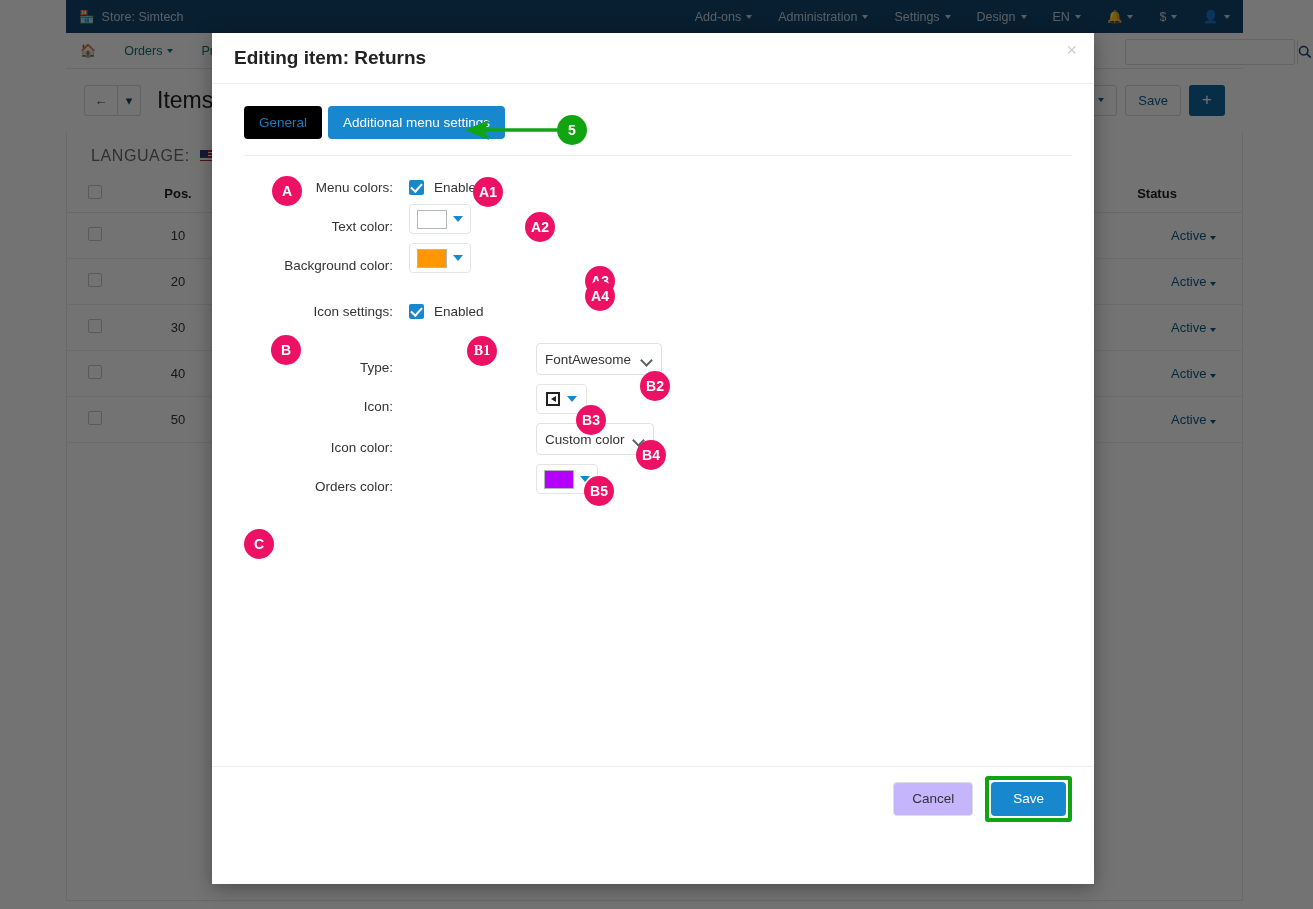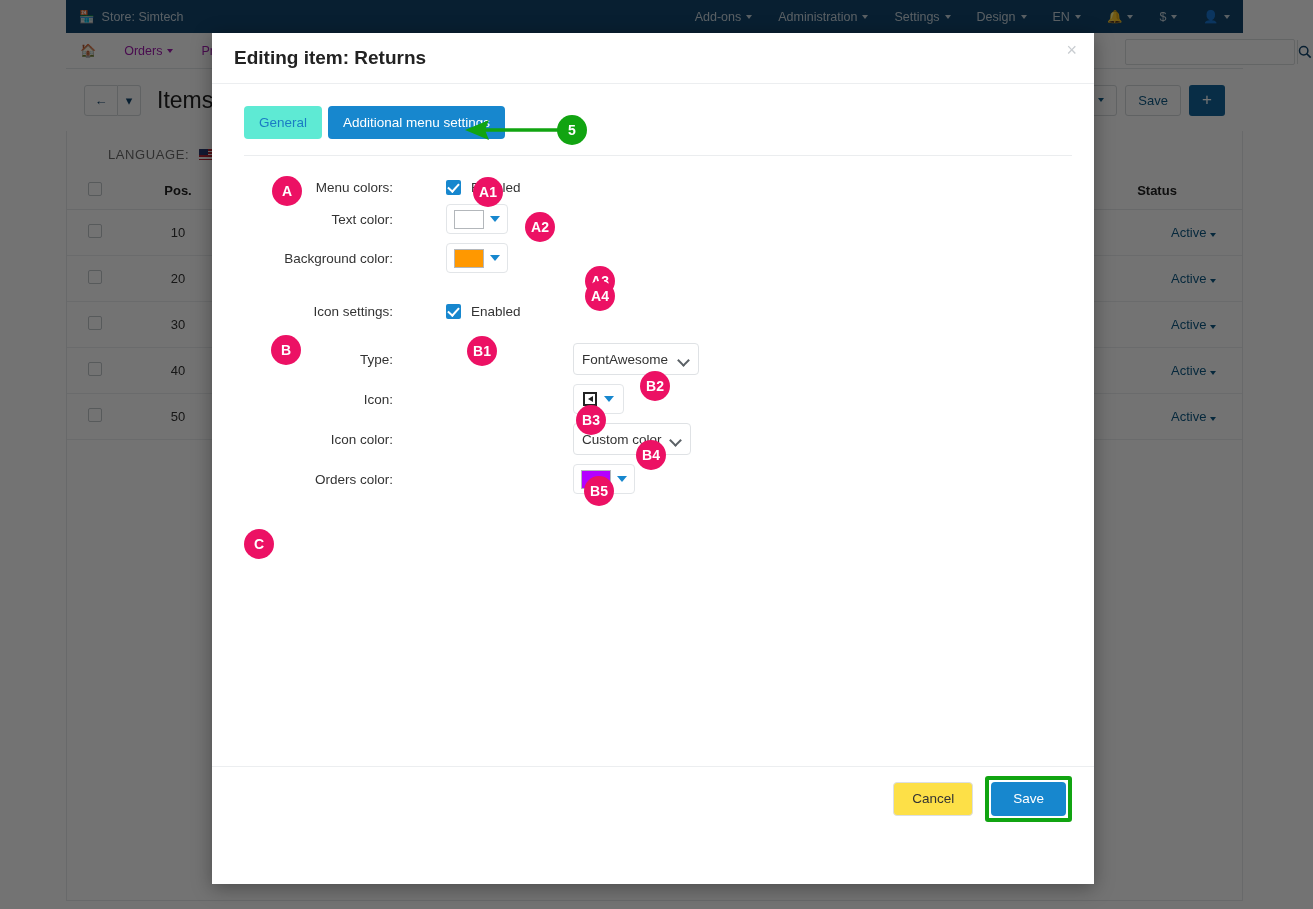--- a/index.html
+++ b/index.html
@@ -30,21 +30,21 @@
   }
   .caret { display: inline-block; width: 0; height: 0;
     border-left: 3.5px solid transparent; border-right: 3.5px solid transparent;
     border-top: 4px solid currentColor; }
 
   .navbar2 {
     position: absolute; left: 66px; top: 33px; width: 1177px; height: 36px;
     background: #ffffff; border-bottom: 1px solid #e3e6e8;
     display: flex; align-items: center; font-size: 12.5px;
   }
-  .navbar2 .nitem { padding: 0 14px; color: #a21caf; display:flex; align-items:center; gap:5px; }
+  .navbar2 .nitem { padding: 0 14px; color: #0f766e; display:flex; align-items:center; gap:5px; }
   .navbar2 .home-ic { color: #12466e; font-size: 13px; }
   .searchwrap {
     position: absolute; right: 18px; top: 39px;
     width: 170px; height: 26px; border: 1px solid #dcdfe1; border-radius: 2px;
     display: flex; align-items: stretch; background:#fff;
   }
   .searchwrap input { border: none; outline: none; flex: 1; padding: 0 8px; font-size: 12px; background: transparent; }
   .searchbtn { width: 33px; border-left: 1px solid #dcdfe1; display:flex; align-items:center; justify-content:center; color:#12466e; }
 
   .pagehdr {
@@ -63,21 +63,21 @@
   .btn-plain { height: 31px; min-width: 48px; padding: 0 12px; border:1px solid #d5d9dc;
     background:#fff; border-radius:3px; color:#0f5a86; font-size:13px; display:flex; align-items:center; justify-content:center; gap:5px;}
   .btn-primary-sq { height: 31px; width: 36px; background:#12659b; border-radius:3px;
     color:#fff; display:flex; align-items:center; justify-content:center; font-size:17px; }
 
   .content-card {
     position: absolute; left: 66px; top: 131px; width: 1177px; right:auto;
     height: 770px; background: #fff; border: 1px solid #e6e8ea; border-top:none;
   }
   .langrow { display:flex; align-items:center; padding: 16px 24px 10px 24px; gap: 10px; }
-  .langrow .lab { font-size: 13px; letter-spacing: .6px; color:#6b6b6b;margin-left:17px; }
+  .langrow .lab { font-size: 16px; letter-spacing: .6px; color:#6b6b6b; }
   .flag { width:19px; height:12px; border-radius:1px; position: relative; overflow:hidden;
     background: repeating-linear-gradient(to bottom, #bb2533 0 1.6px, #ffffff 1.6px 3.2px); }
   .flag:after { content:""; position:absolute; left:0; top:0; width:8.5px; height:6.6px; background:#2a3b72; }
 
   table.grid { width: 100%; border-collapse: collapse; font-size: 13px; }
   table.grid th { font-size: 13px; color:#222; font-weight:bold; padding: 10px 12px; border-bottom:1px solid #e6e8ea; }
   table.grid td { padding: 14px 12px; border-bottom:1px solid #eceef0; color:#333; }
   .cbx { width: 14px; height: 14px; border:1px solid #c2c7cb; border-radius:2px; background:#fff; display:inline-block; }
   .col-chk { width: 56px; text-align:center; }
   .col-pos { width: 110px; text-align:center; }
@@ -92,26 +92,26 @@
   #modal {
     position:absolute; left: 212px; top: 33px; width: 882px; height: 851px;
     background: #fff; box-shadow: 0 4px 18px rgba(0,0,0,.35);
   }
   .modal-hdr { height: 51px; display:flex; align-items:center; padding: 0 22px; border-bottom:1px solid #eceef0; position:relative;}
   .modal-title { font-size: 19px; font-weight: bold; color:#222; }
   .modal-x { position:absolute; right: 17px; top: 8px; font-size: 18px; color:#c9cdd1; line-height:1; }
   .modal-body { padding: 22px 22px 0 22px; position:relative; height: 746px; }
   .tabs { display:flex; gap: 6px; padding-left: 10px; }
   .tab {
-    font-size: 13.5px; padding: 9px 15px; border-radius: 4px; color:#1a7cc4; background:#5eead4;
+    font-size: 13.5px; padding: 9px 15px; border-radius: 4px; color:#1a7cc4; background:#000000;
   }
   .tab.active { background:#1787ce; color:#ffffff; }
   .tabs-rule { border-bottom: 1px solid #ebedef; margin: 16px 0 0 10px; }
 
-  .frow { display:flex; align-items:center; margin-top: 20px; gap: 37px; }
+  .frow { display:flex; align-items:flex-end; margin-top: 20px; }
   .flabel { width: 175px; text-align:right; padding-right: 16px; font-size: 13.5px; color:#333; }
   .fctl { display:flex; align-items:center; gap: 10px; }
 
   .chk-on {
     width: 15px; height:15px; border-radius:2px; background:#1787ce; position:relative; flex:none;
   }
   .chk-on:after { content:""; position:absolute; left:4px; top:1px; width:5px; height:9px;
     border:solid #fff; border-width:0 2px 2px 0; transform: rotate(42deg); }
   .chk-off { width: 15px; height:15px; border-radius:2px; background:#f0f1f2; border:1px solid #dcdfe2; flex:none; }
   .chk-lab { font-size: 13.5px; color:#333; }
@@ -145,21 +145,21 @@
     width: 14px; height:14px; border-radius:50%; background:#1f7fc4; color:#fff;
     font-size:10px; display:inline-flex;align-items:center;justify-content:center; font-weight:bold;
     margin: 0 3px; vertical-align: middle;
   }
 
   .modal-ftr {
     position:absolute; left:0; right:0; bottom:0; height: 64px; border-top:1px solid #eceef0;
     display:flex; align-items:center; justify-content:flex-end; padding-right: 22px; gap: 12px;
   }
   .btn-cancel { height: 34px; padding: 0 18px; border:1px solid #dcdfe2; border-radius:4px;
-    background:#fde047; color:#333; font-size:13.5px; display:flex;align-items:center; }
+    background:#c4b5fd; color:#333; font-size:13.5px; display:flex;align-items:center; }
   .save-hl { border: 4px solid #11a411; border-radius: 3px; padding: 2px; }
   .btn-save { height: 34px; padding: 0 22px; border-radius:4px; background:#1787ce; color:#fff;
     font-size:13.5px; display:flex;align-items:center; justify-content:center; }
 
   
   .badge {
     position:absolute; border-radius:50%; background:#ec1164; color:#fff;
     display:flex; align-items:center; justify-content:center; font-weight:bold;
     font-size: 13px; z-index: 60;
   }
@@ -431,21 +431,21 @@
     <line x1="96" y1="12" x2="22" y2="12" stroke="#11a411" stroke-width="3.5"></line>
     <polygon points="2,12 26,2 22,12 26,22" fill="#11a411"></polygon>
   </svg>
 
   <div class="badge md" style="left:272px; top:176px;">A</div>
   <div class="badge md" style="left:473px; top:177px;">A1</div>
   <div class="badge md" style="left:525px; top:212px;">A2</div>
   <div class="badge md" style="left:585px; top:246px;margin-top:20px;">A3</div>
   <div class="badge md" style="left:585px; top:281px;">A4</div>
   <div class="badge md" style="left:271px; top:335px;">B</div>
-  <div class="badge md" style="left:467px; top:336px;">B1</div>
+  <div class="badge md" style="left:467px; top:336px;font-family:Liberation Serif, serif;">B1</div>
   <div class="badge md" style="left:640px; top:371px;">B2</div>
   <div class="badge md" style="left:576px; top:405px;">B3</div>
   <div class="badge md" style="left:636px; top:440px;">B4</div>
   <div class="badge md" style="left:584px; top:476px;">B5</div>
   <div class="badge md" style="left:244px; top:529px;">C</div>
   <div class="badge md g" style="left:557px; top:115px;">5</div>
 
 </div>
 
 </body></html>

